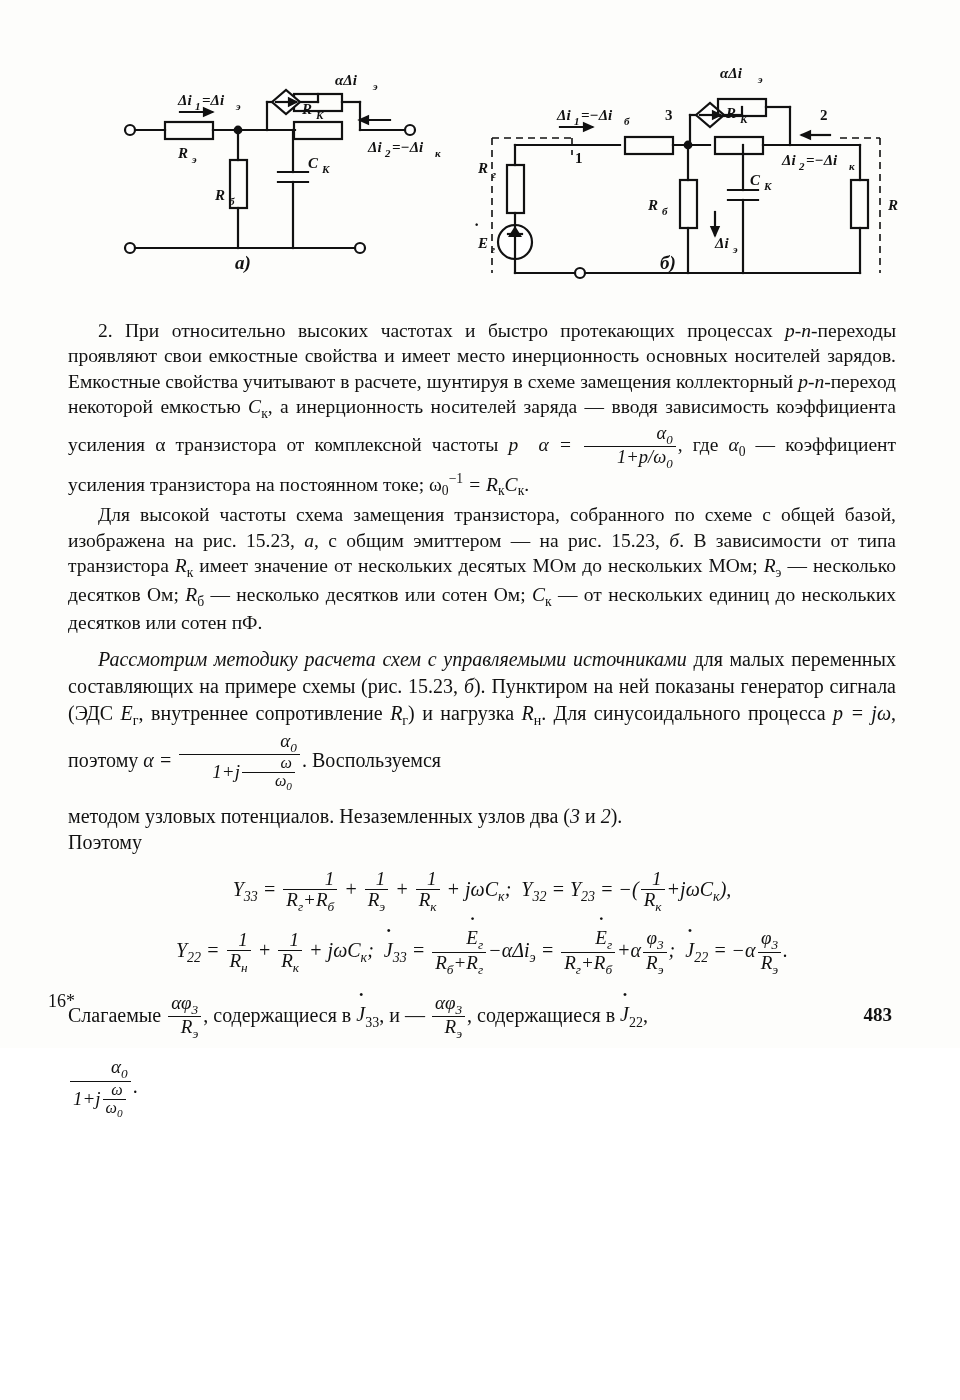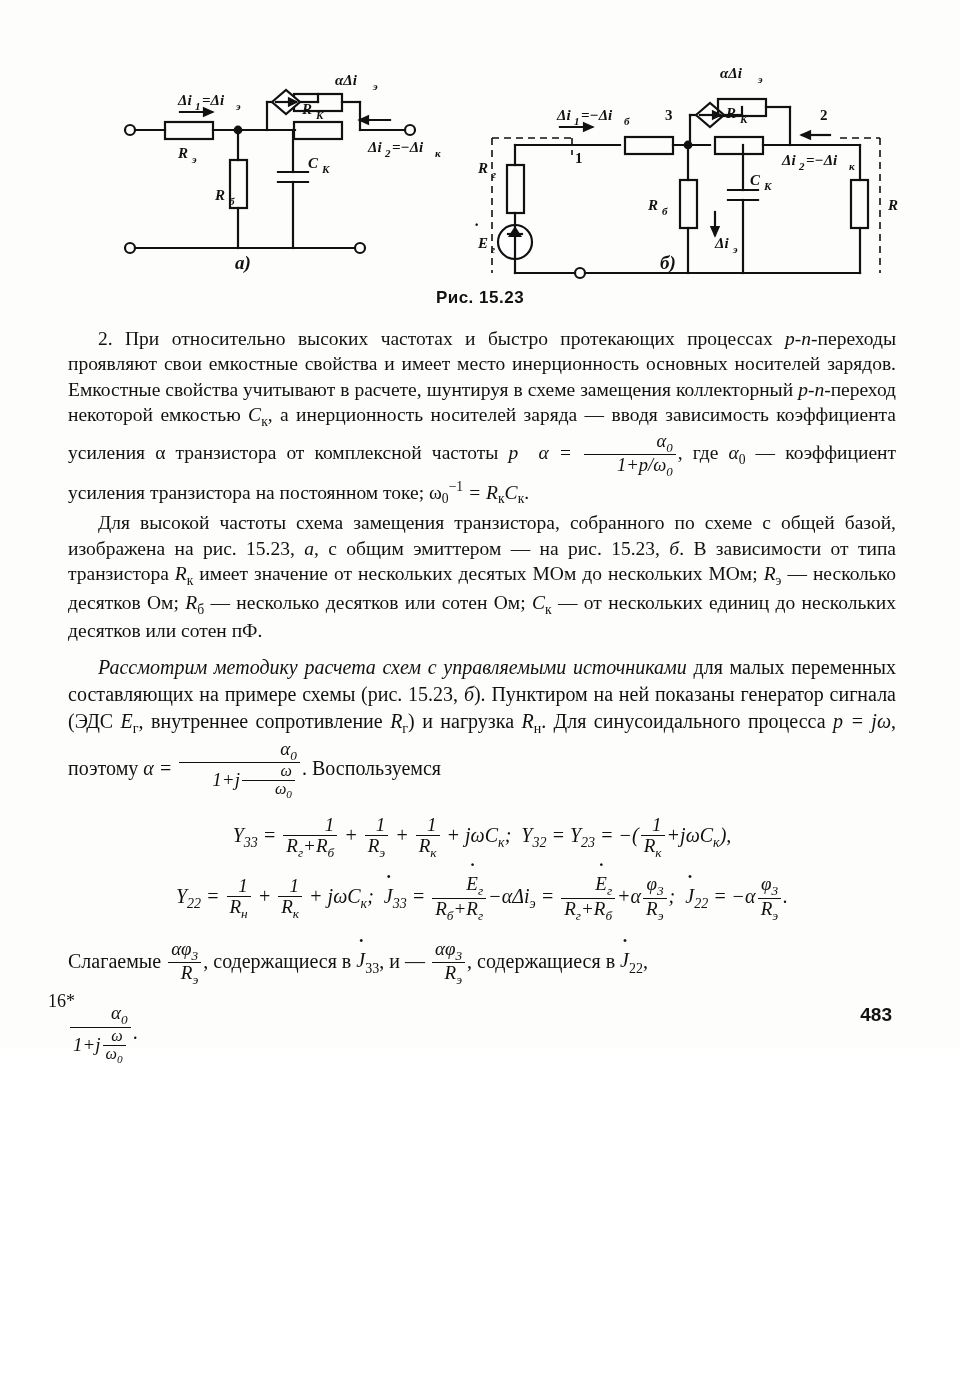--- a/index.html
+++ b/index.html
@@ -36,21 +36,21 @@
     width: 960px;
     text-align: center;
     font-family: "Liberation Sans", sans-serif;
     font-weight: bold;
     font-size: 17px;
     letter-spacing: 0.5px;
   }
   .body-text {
     position: absolute;
     left: 68px;
-    top: 326px;
+    top: 318px;
     width: 828px;
     font-size: 19.5px;
     line-height: 1.30;
     text-align: justify;
   }
   p {
     margin: 0 0 2px 0;
   }
   .indent {
     text-indent: 30px;
@@ -116,21 +116,21 @@
     position: absolute;
     left: 48px;
     bottom: 36px;
     font-family: "Liberation Serif", serif;
     font-size: 18px;
   }
   .footer-right {
     position: absolute;
     right: 68px;
     bottom: 22px;
-    font-family: Liberation Sans, sans-serif;
+    font-family: Liberation Serif, serif;
     font-size: 19px;
     font-weight: bold;
   }
   .label-a, .label-b {
     position: absolute;
     font-style: italic;
     font-weight: bold;
     font-size: 19px;
     font-family: "Liberation Serif", serif;
   }
@@ -306,34 +306,34 @@
         <text x="739" y="140" font-size="11">2</text>
         <text x="746" y="135">=−Δi</text>
         <text x="789" y="140" font-size="11">к</text>
       </g>
     </svg>
 
     <div class="label-a" style="left:175px; top:222px;">а)</div>
     <div class="label-b" style="left:600px; top:222px;">б)</div>
   </div>
 
-  <div class="fig-caption">Рис. 15.23</div>
 
   <div class="body-text">
 
     <p class="indent"><span>2. При относительно высоких частотах и быстро протекающих процессах </span><span class="ital">p-n</span><span>-переходы проявляют свои емкостные свойства и имеет место инерционность основных носителей зарядов. Емкостные свойства учитывают в расчете, шунтируя в схеме замещения коллекторный </span><span class="ital">p-n</span><span>-переход некоторой емкостью </span><span class="ital">C</span><span class="sub">к</span><span>, а инерционность носителей заряда — вводя зависимость коэффициента усиления α транзистора от комплексной частоты </span><span class="ital">p</span>
       &nbsp;<span class="ital">α =</span>
       <span class="frac"><span class="num ital">α<span class="sub">0</span></span><span class="den ital">1+<span class="ital">p</span>/ω<span class="sub">0</span></span></span><span>, где </span><span class="ital">α</span><span class="sub">0</span><span> — коэффициент усиления транзистора на постоянном токе; ω</span><span class="sub">0</span><span class="sup">−1</span><span class="ital"> = R</span><span class="sub">к</span><span class="ital">C</span><span class="sub">к</span><span>.</span></p>
 
 
     <p class="indent"><span>Для высокой частоты схема замещения транзистора, собранного по схеме с общей базой, изображена на рис. 15.23, </span><span class="ital">а</span><span>, с общим эмиттером — на рис. 15.23, </span><span class="ital">б</span><span>. В зависимости от типа транзистора </span><span class="ital">R</span><span class="sub">к</span><span> имеет значение от нескольких десятых МОм до нескольких МОм; </span><span class="ital">R</span><span class="sub">э</span><span> — несколько десятков Ом; </span><span class="ital">R</span><span class="sub">б</span><span> — несколько десятков или сотен Ом; </span><span class="ital">C</span><span class="sub">к</span><span> — от нескольких единиц до нескольких десятков или сотен пФ.</span></p>
 
     <p class="indent para-block" style="font-size:20px; line-height:1.35;"><span class="bolditalic">Рассмотрим методику расчета схем с управляемыми источниками</span><span> для малых переменных составляющих на примере схемы (рис. 15.23, </span><span class="ital">б</span><span>). Пунктиром на ней показаны генератор сигнала (ЭДС </span><span class="ital">E</span><span class="sub">г</span><span>, внутреннее сопротивление </span><span class="ital">R</span><span class="sub">г</span><span>) и нагрузка </span><span class="ital">R</span><span class="sub">н</span><span>. Для синусоидального процесса </span><span class="ital">p = jω</span><span>, поэтому </span><span class="ital">α =</span>
       <span class="frac"><span class="num ital">α<span class="sub">0</span></span><span class="den ital">1+<span class="ital">j</span><span class="frac" style="font-size:0.85em;"><span class="num">ω</span><span class="den">ω<span class="sub">0</span></span></span></span></span><span>. Воспользуемся</span></p>
 
+    <p style="font-size:20px; margin-top:10px;"><span>методом узловых потенциалов. Незаземленных узлов два (</span><span class="ital">3</span><span> и </span><span class="ital">2</span><span>).</span><br><span>Поэтому</span></p>
 
 
 
     <div class="big-eq">
       <span class="ital">Y</span><span class="sub">33</span> =
       <span class="frac"><span class="num">1</span><span class="den"><span class="ital">R</span><span class="sub">г</span>+<span class="ital">R</span><span class="sub">б</span></span></span> +
       <span class="frac"><span class="num">1</span><span class="den"><span class="ital">R</span><span class="sub">э</span></span></span> +
       <span class="frac"><span class="num">1</span><span class="den"><span class="ital">R</span><span class="sub">к</span></span></span> +
       <span class="ital">j</span>ω<span class="ital">C</span><span class="sub">к</span>;&nbsp;
       <span class="ital">Y</span><span class="sub">32</span> = <span class="ital">Y</span><span class="sub">23</span> = −(<span class="frac"><span class="num">1</span><span class="den"><span class="ital">R</span><span class="sub">к</span></span></span>+<span class="ital">j</span>ω<span class="ital">C</span><span class="sub">к</span>),

